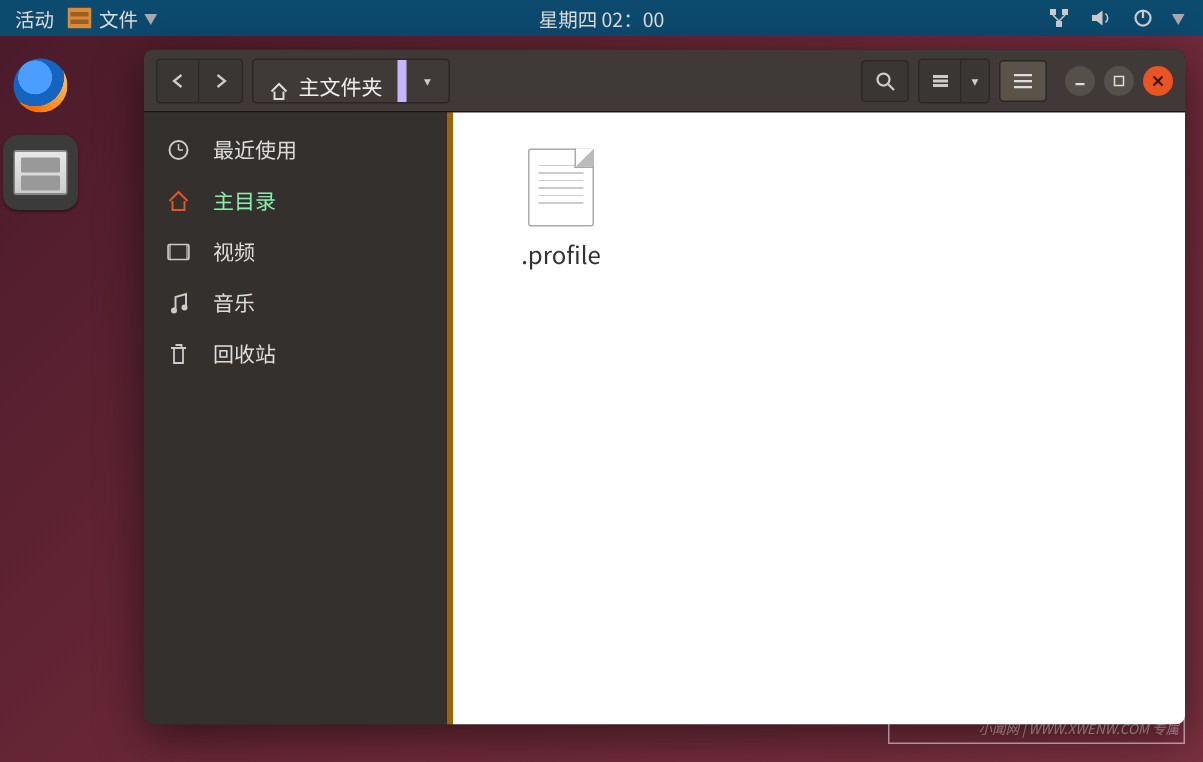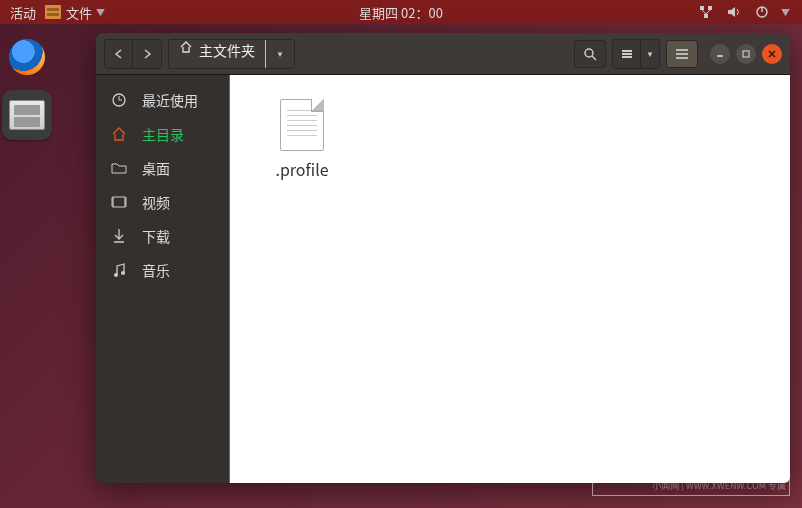--- a/index.html
+++ b/index.html
@@ -8,21 +8,21 @@
     font-family: "Noto Sans CJK SC", "Ubuntu", sans-serif;
     font-size: 13px;
     background: linear-gradient(135deg, #4a1a2a 0%, #6b2838 50%, #7a3040 100%);
     overflow: hidden;
     position: relative;
     color: #ddd;
   }
   
   .top-panel {
     height: 24px;
-    background: #7f1d1d;
+    background: #0c4a6e;
     display: flex;
     align-items: center;
     color: #ddd;
     font-size: 13px;
   }
   .tp-left { display: flex; align-items: center; gap: 8px; padding-left: 10px; }
   .tp-icon { width: 18px; height: 18px; display: inline-flex; align-items: center; justify-content: center; }
   .tp-files { display: flex; align-items: center; gap: 4px; }
   .tp-center { position: absolute; left: 50%; transform: translateX(-50%); }
   .tp-right { margin-left: auto; display: flex; gap: 10px; padding-right: 12px; align-items: center; }
@@ -73,43 +73,43 @@
     background: #3f3a37;
     display: flex; align-items: center;
     padding: 0 8px;
     gap: 6px;
     border-bottom: 1px solid #1a1816;
   }
   .nav-group { display: flex; border: 1px solid #2a2724; border-radius: 3px; overflow: hidden; }
   .nav-btn { width: 28px; height: 28px; background: #3a3633; display: flex; align-items: center; justify-content: center; border-right: 1px solid #2a2724; color: #ccc; }
   .nav-btn:last-child { border-right: none; }
   .path-box { display: flex; align-items: center; border: 1px solid #2a2724; border-radius: 3px; height: 30px; }
-  .path-seg { display: flex; align-items: flex-start; gap: 6px; padding: 0 10px; border-right: 1px solid #c4b5fd; height: 100%; color: #eee; font-size: 14px; }
+  .path-seg { display: flex; align-items: flex-end; gap: 6px; padding: 0 10px; border-right: 6px solid #c4b5fd; height: 100%; color: #eee; font-size: 14px; }
   .path-drop { width: 28px; display: flex; align-items: center; justify-content: center; height: 100%; color: #ccc; }
   .spacer { flex: 1; }
   .tb-btn { width: 32px; height: 28px; background: #3a3633; border: 1px solid #2a2724; border-radius: 3px; display: flex; align-items: center; justify-content: center; color: #ccc; }
   .tb-btn.active { background: #5a534a; }
   .win-controls { display: flex; gap: 6px; margin-left: 6px; }
   .wc { width: 20px; height: 20px; border-radius: 50%; background: #56504a; display: flex; align-items: center; justify-content: center; font-size: 11px; color: #ddd; }
   .wc.close { background: #e95420; color: #3a1707; }
 
   .body-row { flex: 1; display: flex; min-height: 0; }
   .sidebar {
-    width: 134px;
+    width: 206px;
     background: #33302d;
-    border-right: 1px solid #a16207;
+    border-right: 4px solid #a16207;
     padding-top: 8px;
     color: #ddd;
   }
   .side-item {
     display: flex; align-items: center; gap: 14px;
     padding: 7px 14px;
     font-size: 14px;
   }
-  .side-item.active { color: #22c55e; }
+  .side-item.active { color: #86efac; }
   .side-icon { width: 18px; height: 18px; display: inline-flex; align-items: center; justify-content: center; }
 
   .content {
     flex: 1;
     background: #ffffff;
     position: relative;
     color: #333;
   }
   .file {
     position: absolute;
@@ -149,20 +149,21 @@
     color: rgba(255,255,255,0.45);
     font-size: 48px; font-weight: 300;
     pointer-events: none;
     letter-spacing: 2px;
   }
   .watermark-sub {
     position: absolute; right: 16px; bottom: 16px;
     color: rgba(255,255,255,0.35);
     font-size: 9px;
     pointer-events: none;
+    font-style: italic;
   }
 
   svg { display: block; }
 </style>
 </head>
 <body>
 
 <div class="top-panel">
   <div class="tp-left">
     <span>活动</span>
@@ -306,55 +307,45 @@
         <span class="side-icon">
             <svg width="16" height="16">
               <path d="M2 8 L8 2 L14 8 M4 8 V14 H12 V8" stroke="#e95420" fill="none" stroke-width="1.3"></path>
             </svg>
           </span>
         <span>主目录</span>
       </div>
       <div class="side-item">
         <span class="side-icon">
             <svg width="16" height="14">
-              <path d="M1 3 L6 3 L8 5 L15 5 V12 H1 Z" stroke="#ccc" fill="none"></path>
-            </svg>
-          </span>
-        <span>桌面</span>
-      </div>
-      <div class="side-item">
-        <span class="side-icon">
-            <svg width="16" height="14">
               <rect x="1" y="2" width="14" height="10" rx="1" stroke="#ccc" fill="none"></rect>
               <rect x="1" y="2" width="2" height="10" fill="#ccc" opacity="0.6"></rect>
               <rect x="13" y="2" width="2" height="10" fill="#ccc" opacity="0.6"></rect>
             </svg>
           </span>
         <span>视频</span>
-      </div>
-      <div class="side-item">
-        <span class="side-icon">
-            <svg width="14" height="16">
-              <line x1="7" y1="1" x2="7" y2="10" stroke="#ccc" stroke-width="1.3"></line>
-              <path d="M3 7 L7 11 L11 7" stroke="#ccc" fill="none" stroke-width="1.3"></path>
-              <line x1="2" y1="14" x2="12" y2="14" stroke="#ccc" stroke-width="1.3"></line>
-            </svg>
-          </span>
-        <span>下载</span>
       </div>
       <div class="side-item">
         <span class="side-icon">
             <svg width="14" height="16">
               <path d="M5 13 V4 L12 2 V11" stroke="#ccc" fill="none" stroke-width="1.3"></path>
               <circle cx="4" cy="13" r="2" fill="#ccc"></circle>
               <circle cx="11" cy="11" r="2" fill="#ccc"></circle>
             </svg>
           </span>
         <span>音乐</span>
       </div>
+      <div class="side-item">
+        <span class="side-icon">
+            <svg width="14" height="16">
+              <path d="M2 4 H12 M4 4 V14 H10 V4 M5 2 H9 V4" stroke="#ccc" fill="none" stroke-width="1.2"></path>
+            </svg>
+          </span>
+        <span>回收站</span>
+      </div>
       <div style="height:14px"></div>
     </div>
 
     <div class="content">
       <div class="file">
         <div class="file-icon"></div>
         <div>.profile</div>
       </div>
     </div>
   </div>

